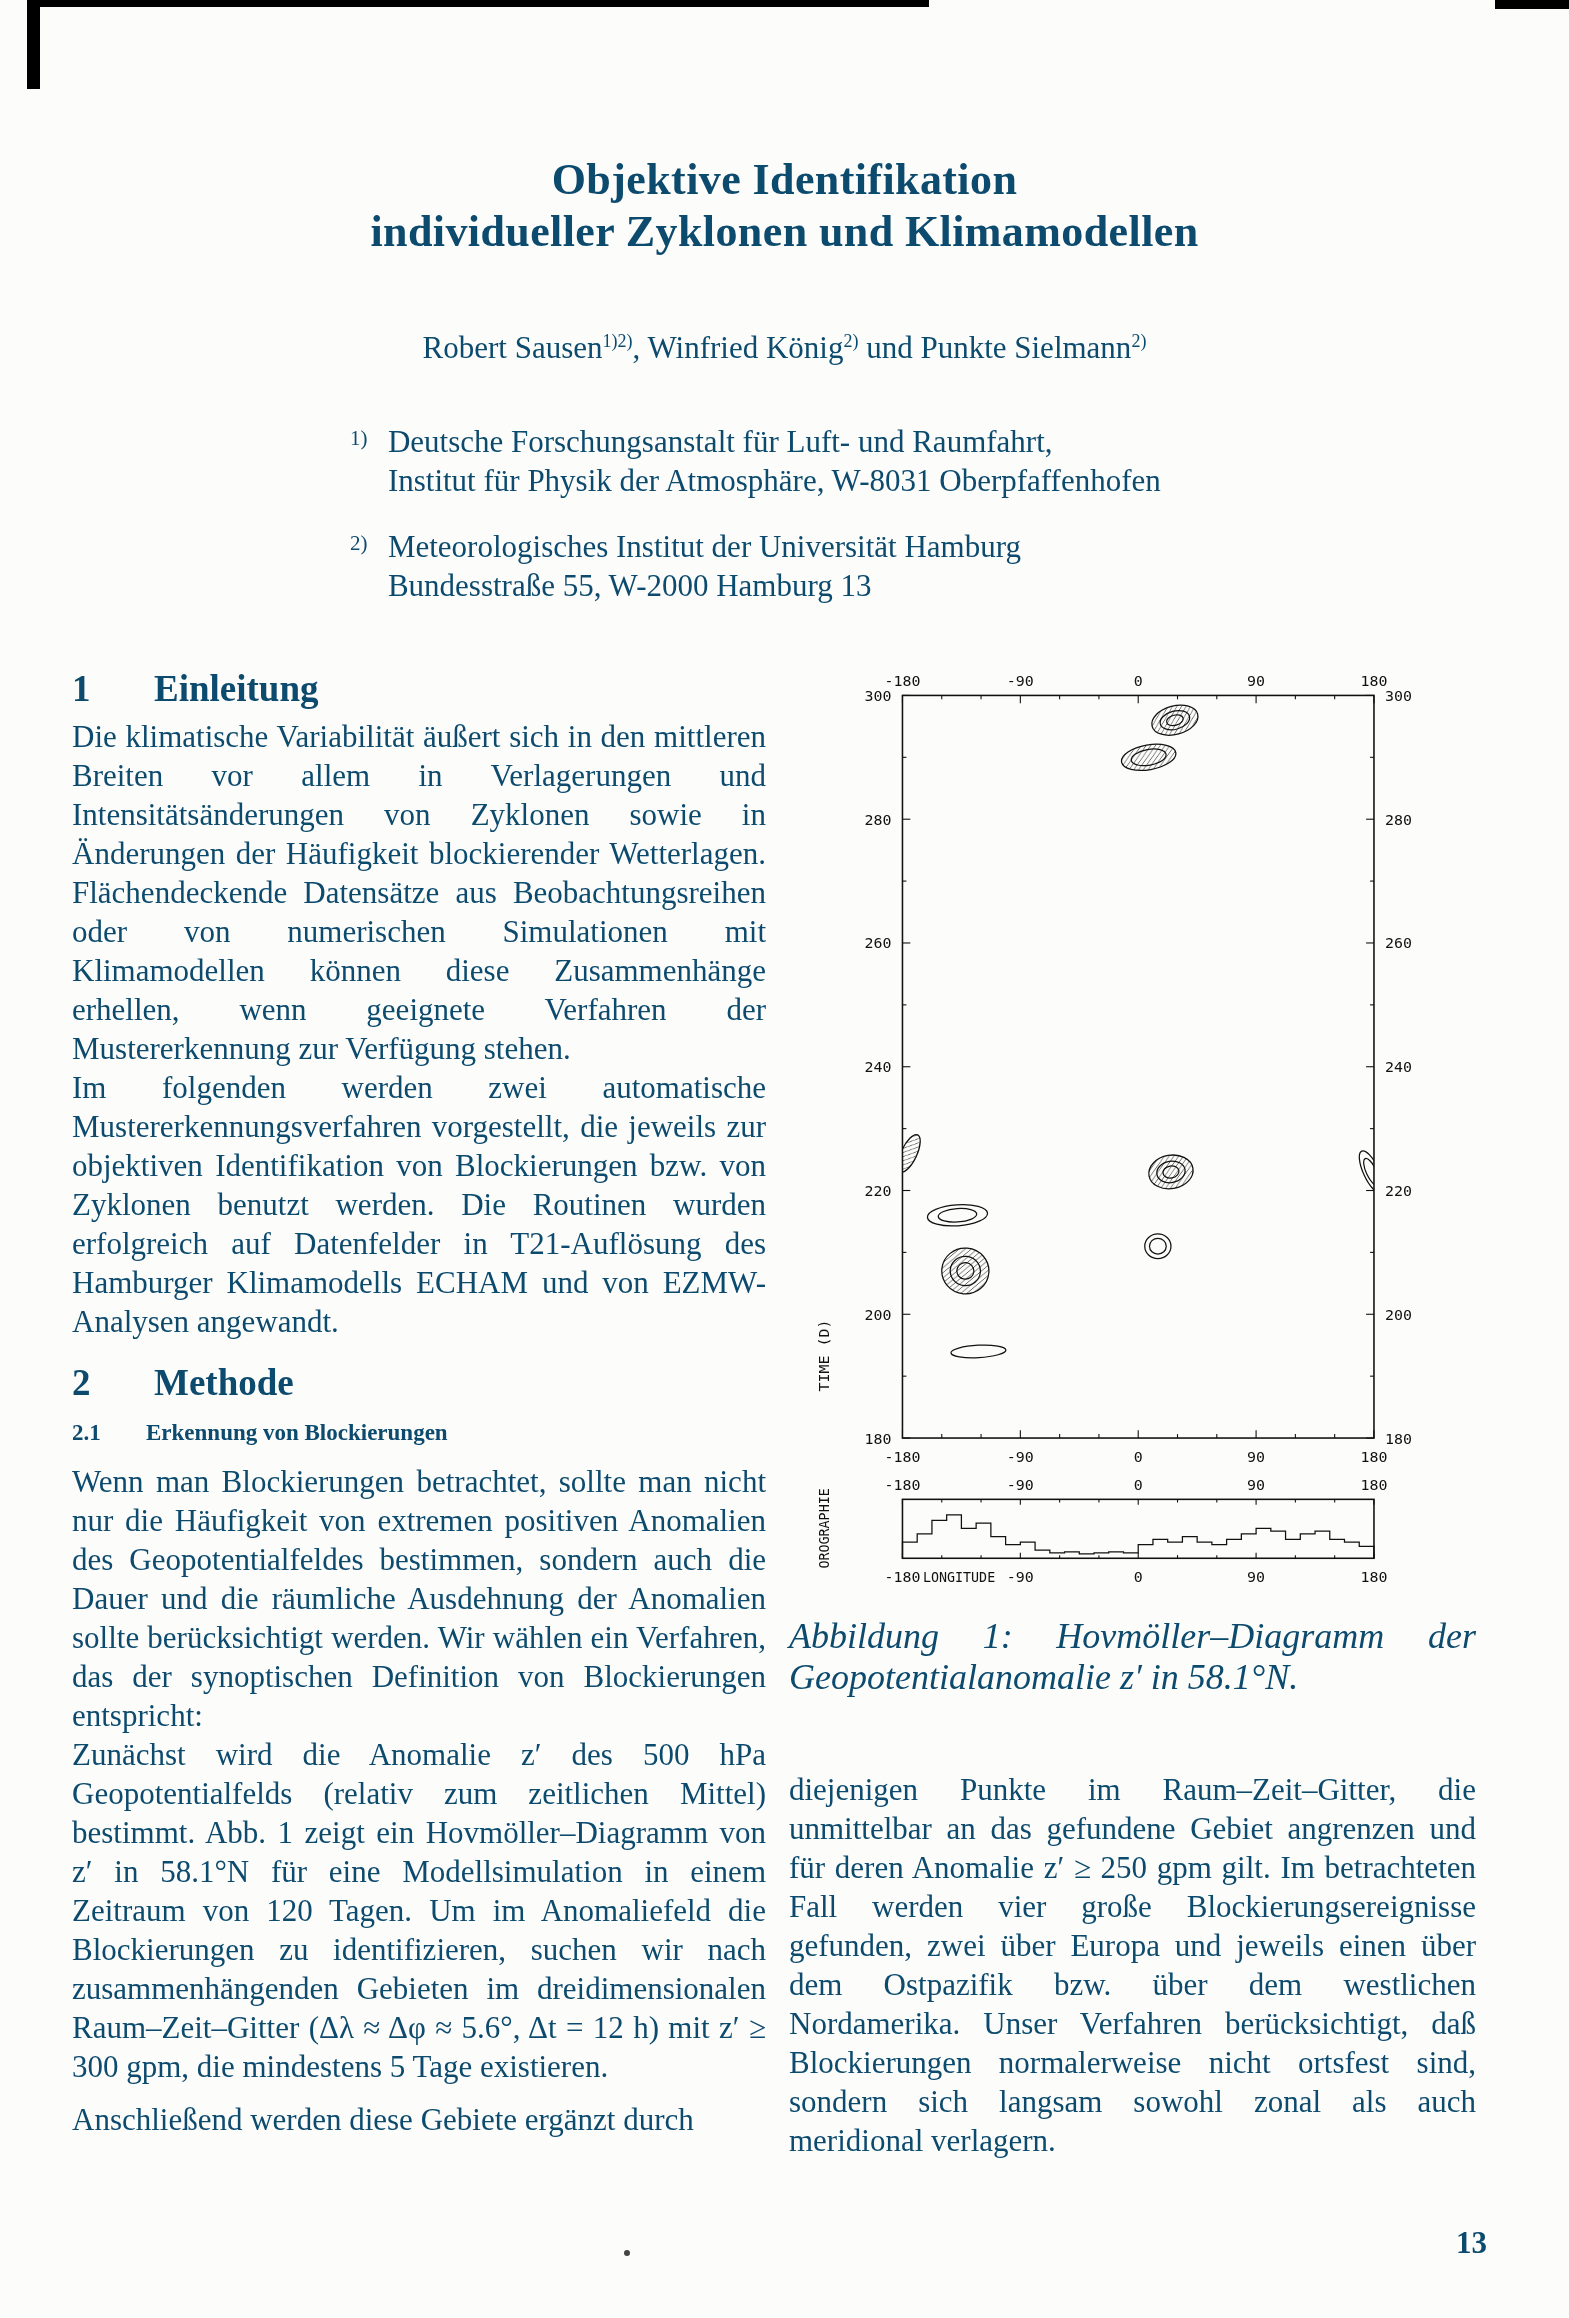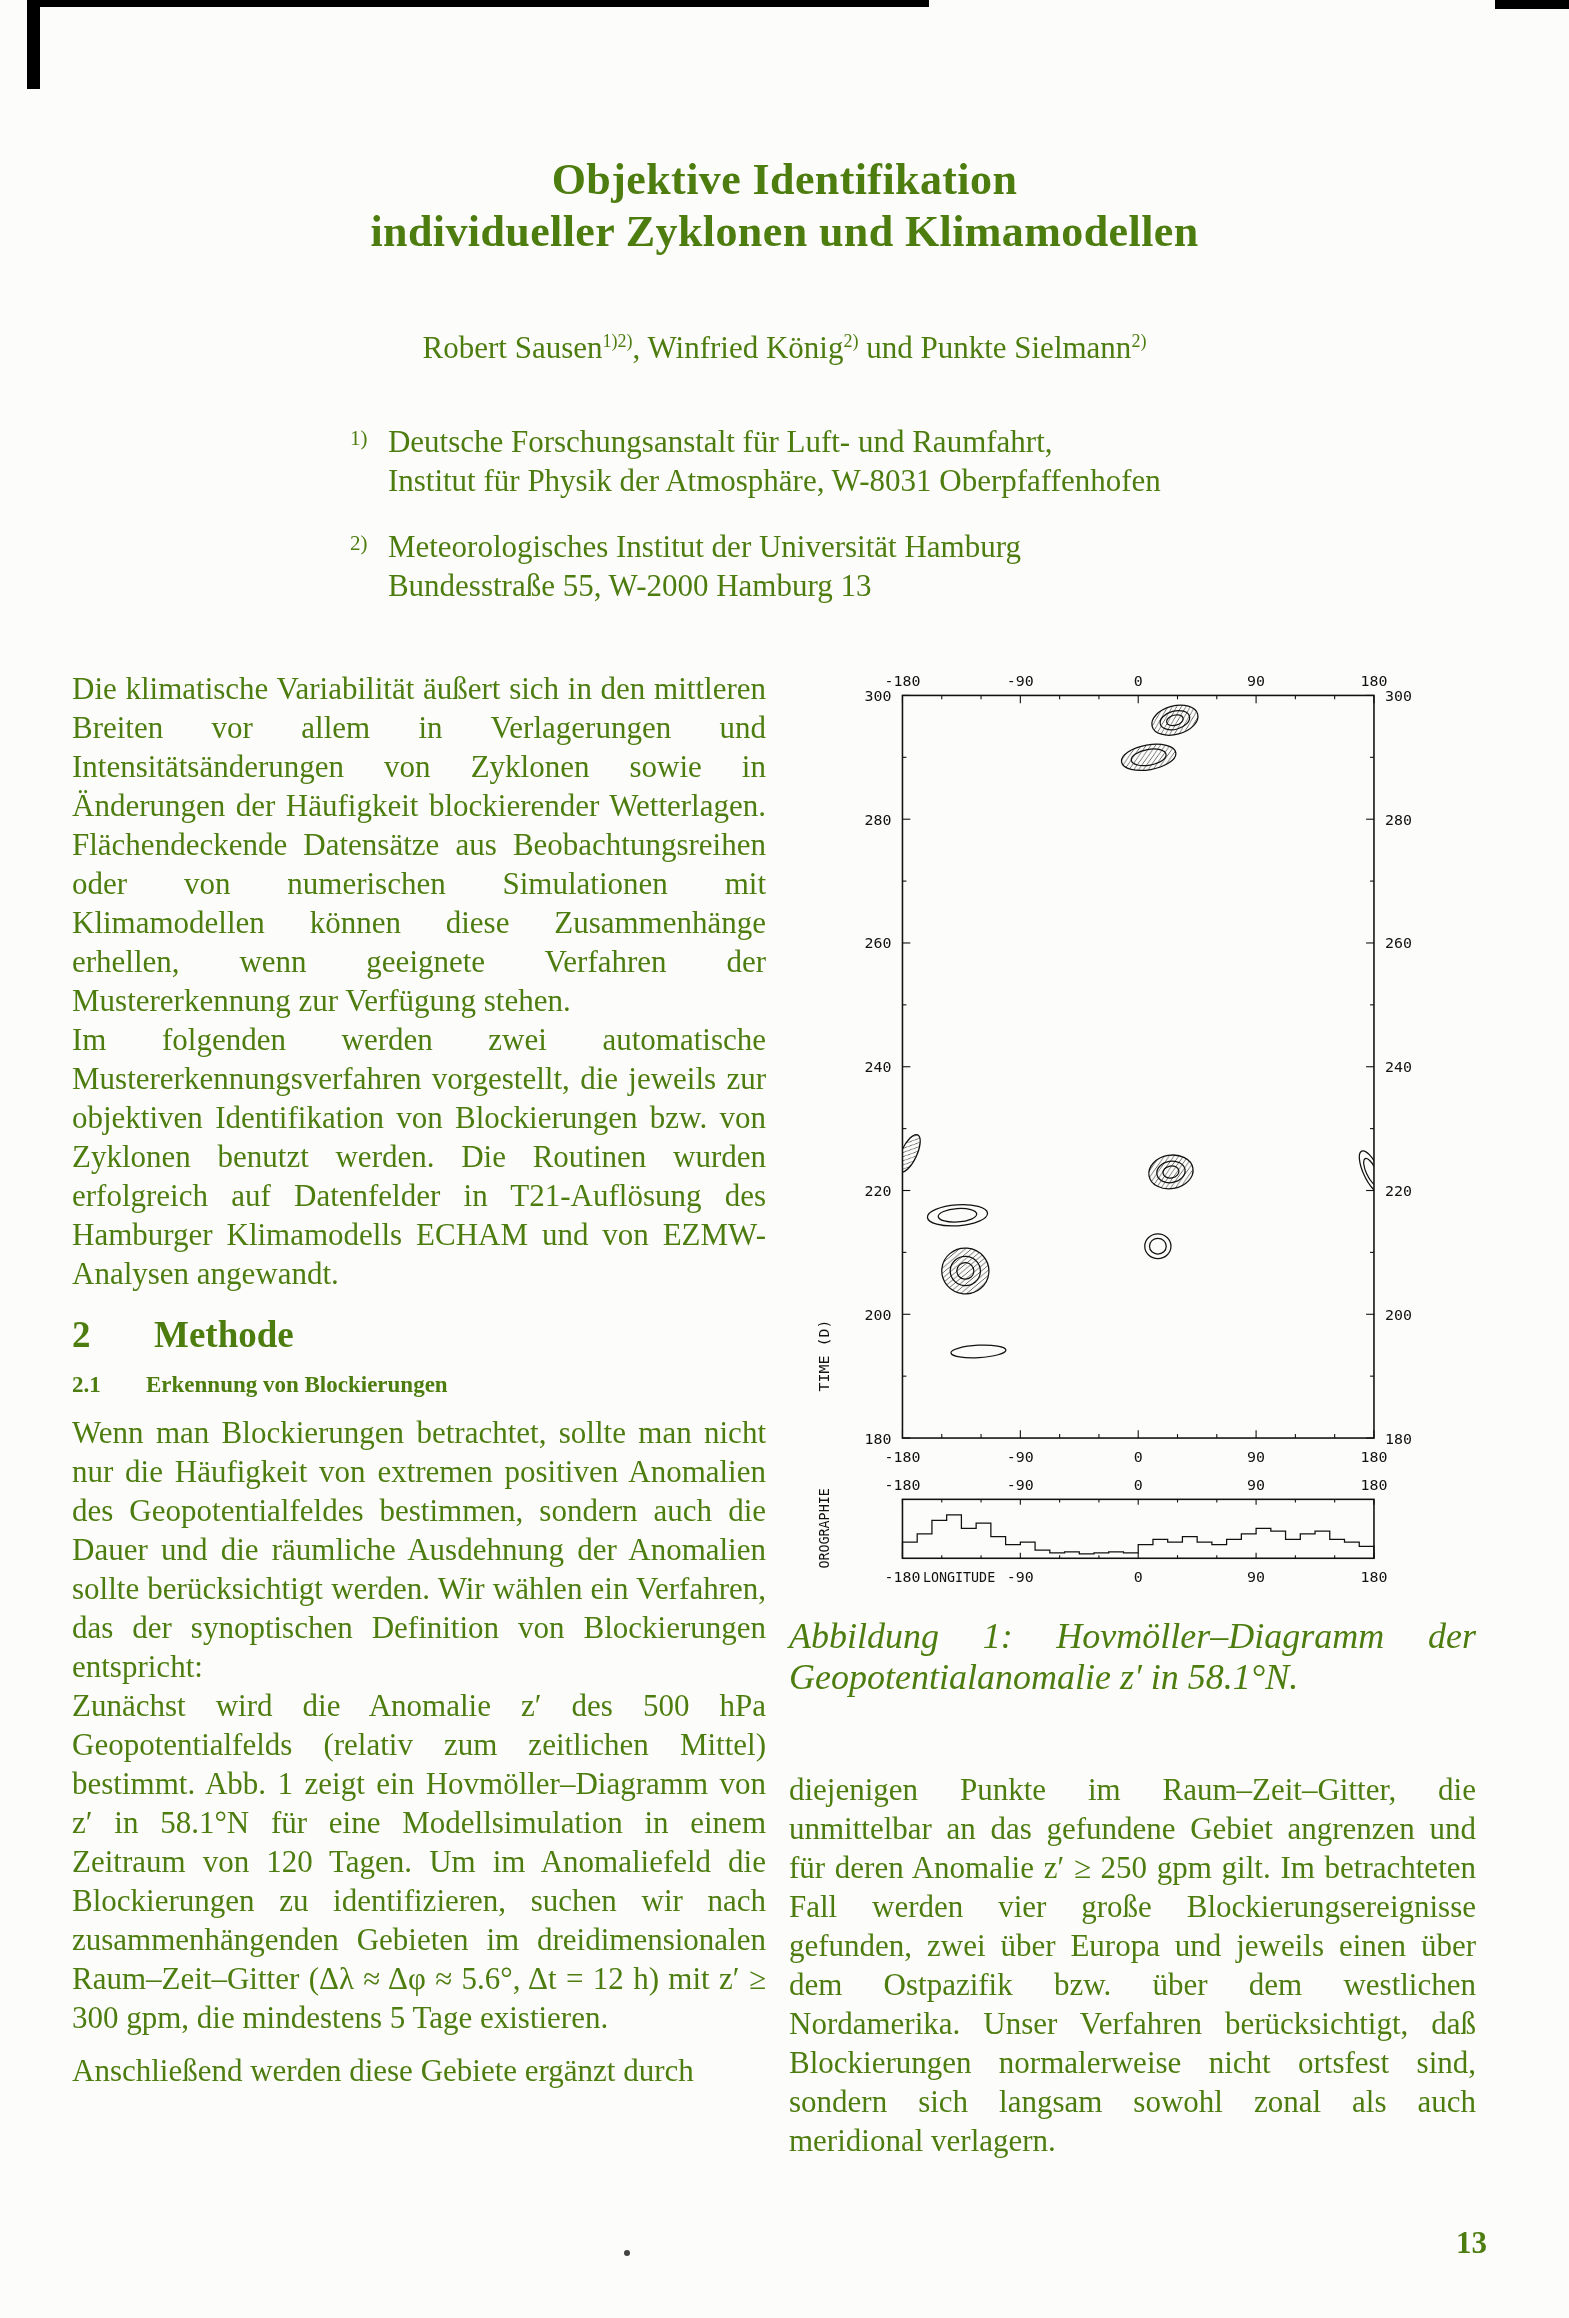--- a/index.html
+++ b/index.html
@@ -1,20 +1,20 @@
 <!DOCTYPE html>
 <html lang="de" style="font-size:12.6px"><head>
 <meta charset="utf-8">
 <style>
   * { margin:0; padding:0; box-sizing:border-box; }
   html,body { width:1569px; }
   body { background:#9a9a9a; }
   .page {
     position:relative; width:1569px; height:2319px;
-    background:#fcfcfa; color:#4d7c0f; overflow:hidden;
+    background:#fcfcfa; color:#0c4a6e; overflow:hidden;
     font-family:"Liberation Serif","DejaVu Serif",serif;
   }
   
   .artifact { position:absolute; background:#000; }
   .artifact-dot { position:absolute; background:#444; border-radius:50%; }
 
   .title-block { position:absolute; top:154px; left:0; width:100%; text-align:center;
     font-weight:700; font-size:44px; line-height:52px; letter-spacing:0.4px; }
   .authors { position:absolute; top:330px; left:0; width:100%; text-align:center; font-size:31px; }
   .authors sup { font-size:18px; }
@@ -69,20 +69,23 @@
   </div>
   <div class="affil" style="top:527px;">
     <span class="affil-marker">2)</span>
     <span class="affil-text">
       <span class="affil-line">Meteorologisches Institut der Universität Hamburg</span>
       <span class="affil-line">Bundesstraße 55, W-2000 Hamburg 13</span>
     </span>
   </div>
 
   <div id="left-col" class="col">
+    <div class="sec-head">
+      <span class="num">1</span><span>Einleitung</span>
+    </div>
     <p class="para">Die klimatische Variabilität äußert sich in den mittleren Breiten vor allem in Verlagerungen und Intensitätsänderungen von Zyklonen sowie in Änderungen der Häufigkeit blockierender Wetterlagen. Flächendeckende Datensätze aus Beobachtungsreihen oder von numerischen Simulationen mit Klimamodellen können diese Zusammenhänge erhellen, wenn geeignete Verfahren der Mustererkennung zur Verfügung stehen.</p>
     <p class="para">Im folgenden werden zwei automatische Mustererkennungsverfahren vorgestellt, die jeweils zur objektiven Identifikation von Blockierungen bzw. von Zyklonen benutzt werden. Die Routinen wurden erfolgreich auf Datenfelder in T21-Auflösung des Hamburger Klimamodells ECHAM und von EZMW-Analysen angewandt.</p>
 
     <div class="sec-head methode">
       <span class="num">2</span><span>Methode</span>
     </div>
     <div class="subsec-head">
       <span class="num">2.1</span><span>Erkennung von Blockierungen</span>
     </div>
     <p class="para">Wenn man Blockierungen betrachtet, sollte man nicht nur die Häufigkeit von extremen positiven Anomalien des Geopotentialfeldes bestimmen, sondern auch die Dauer und die räumliche Ausdehnung der Anomalien sollte berücksichtigt werden. Wir wählen ein Verfahren, das der synoptischen Definition von Blockierungen entspricht:</p>

